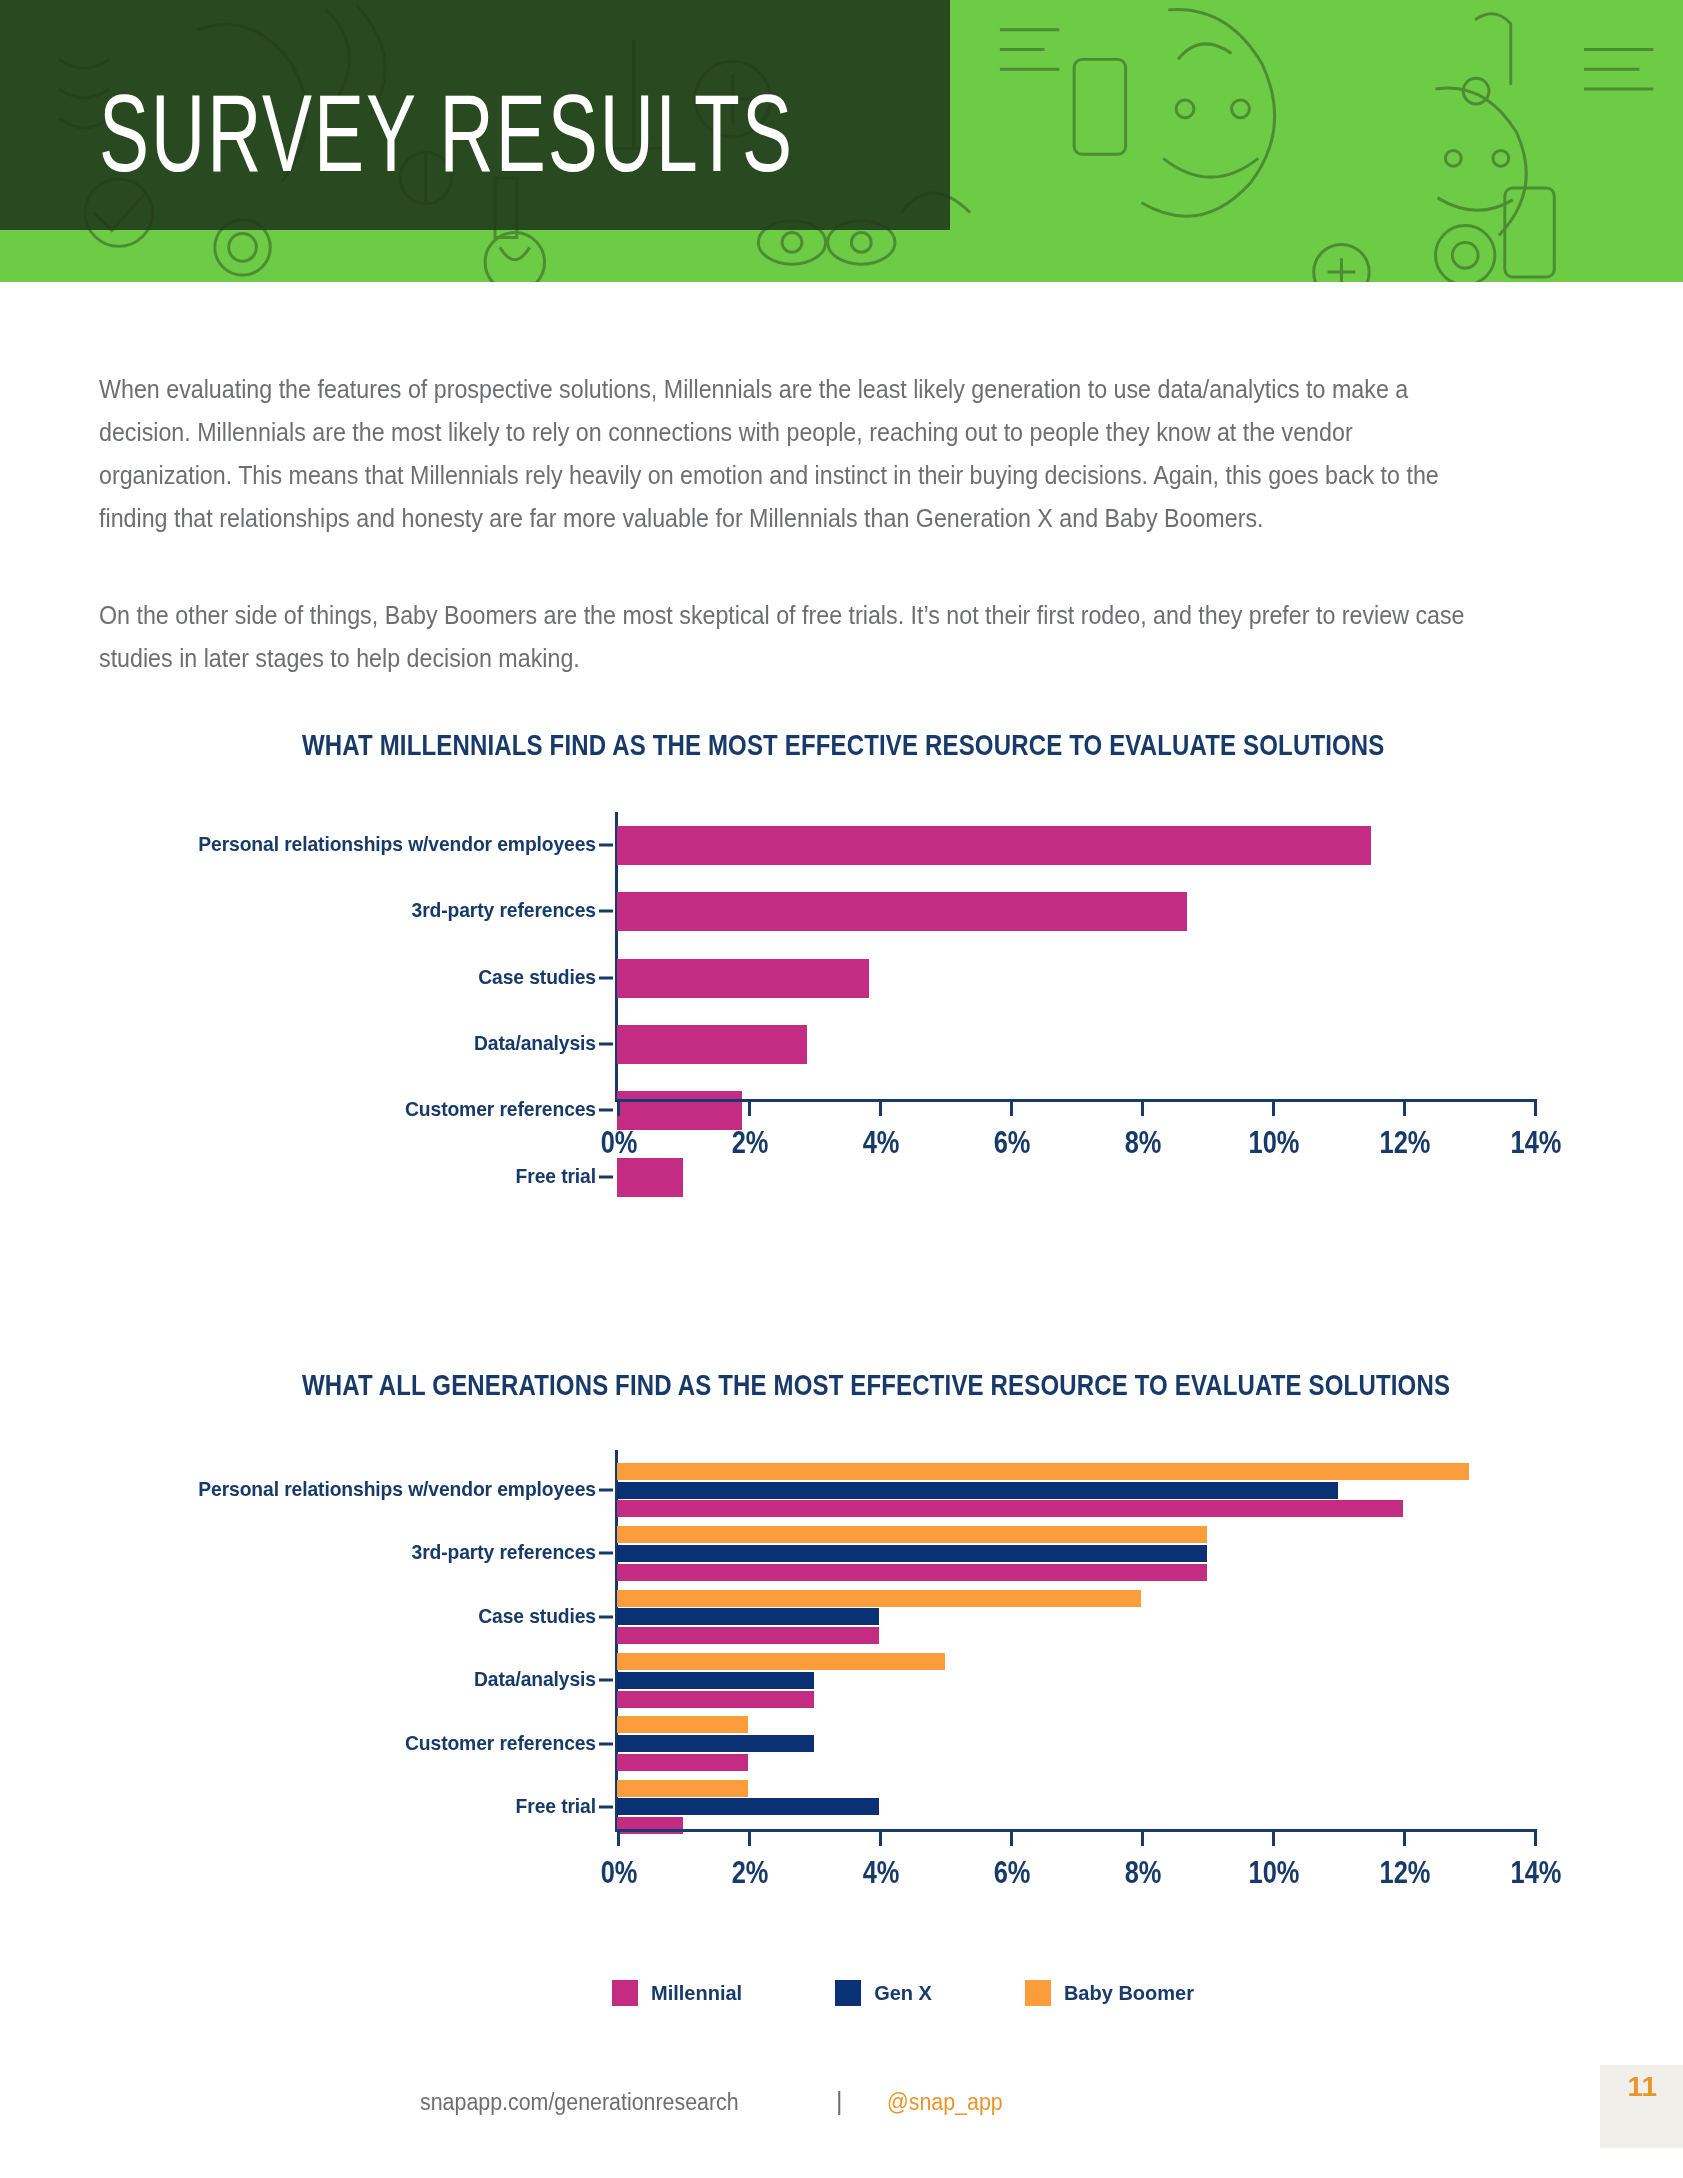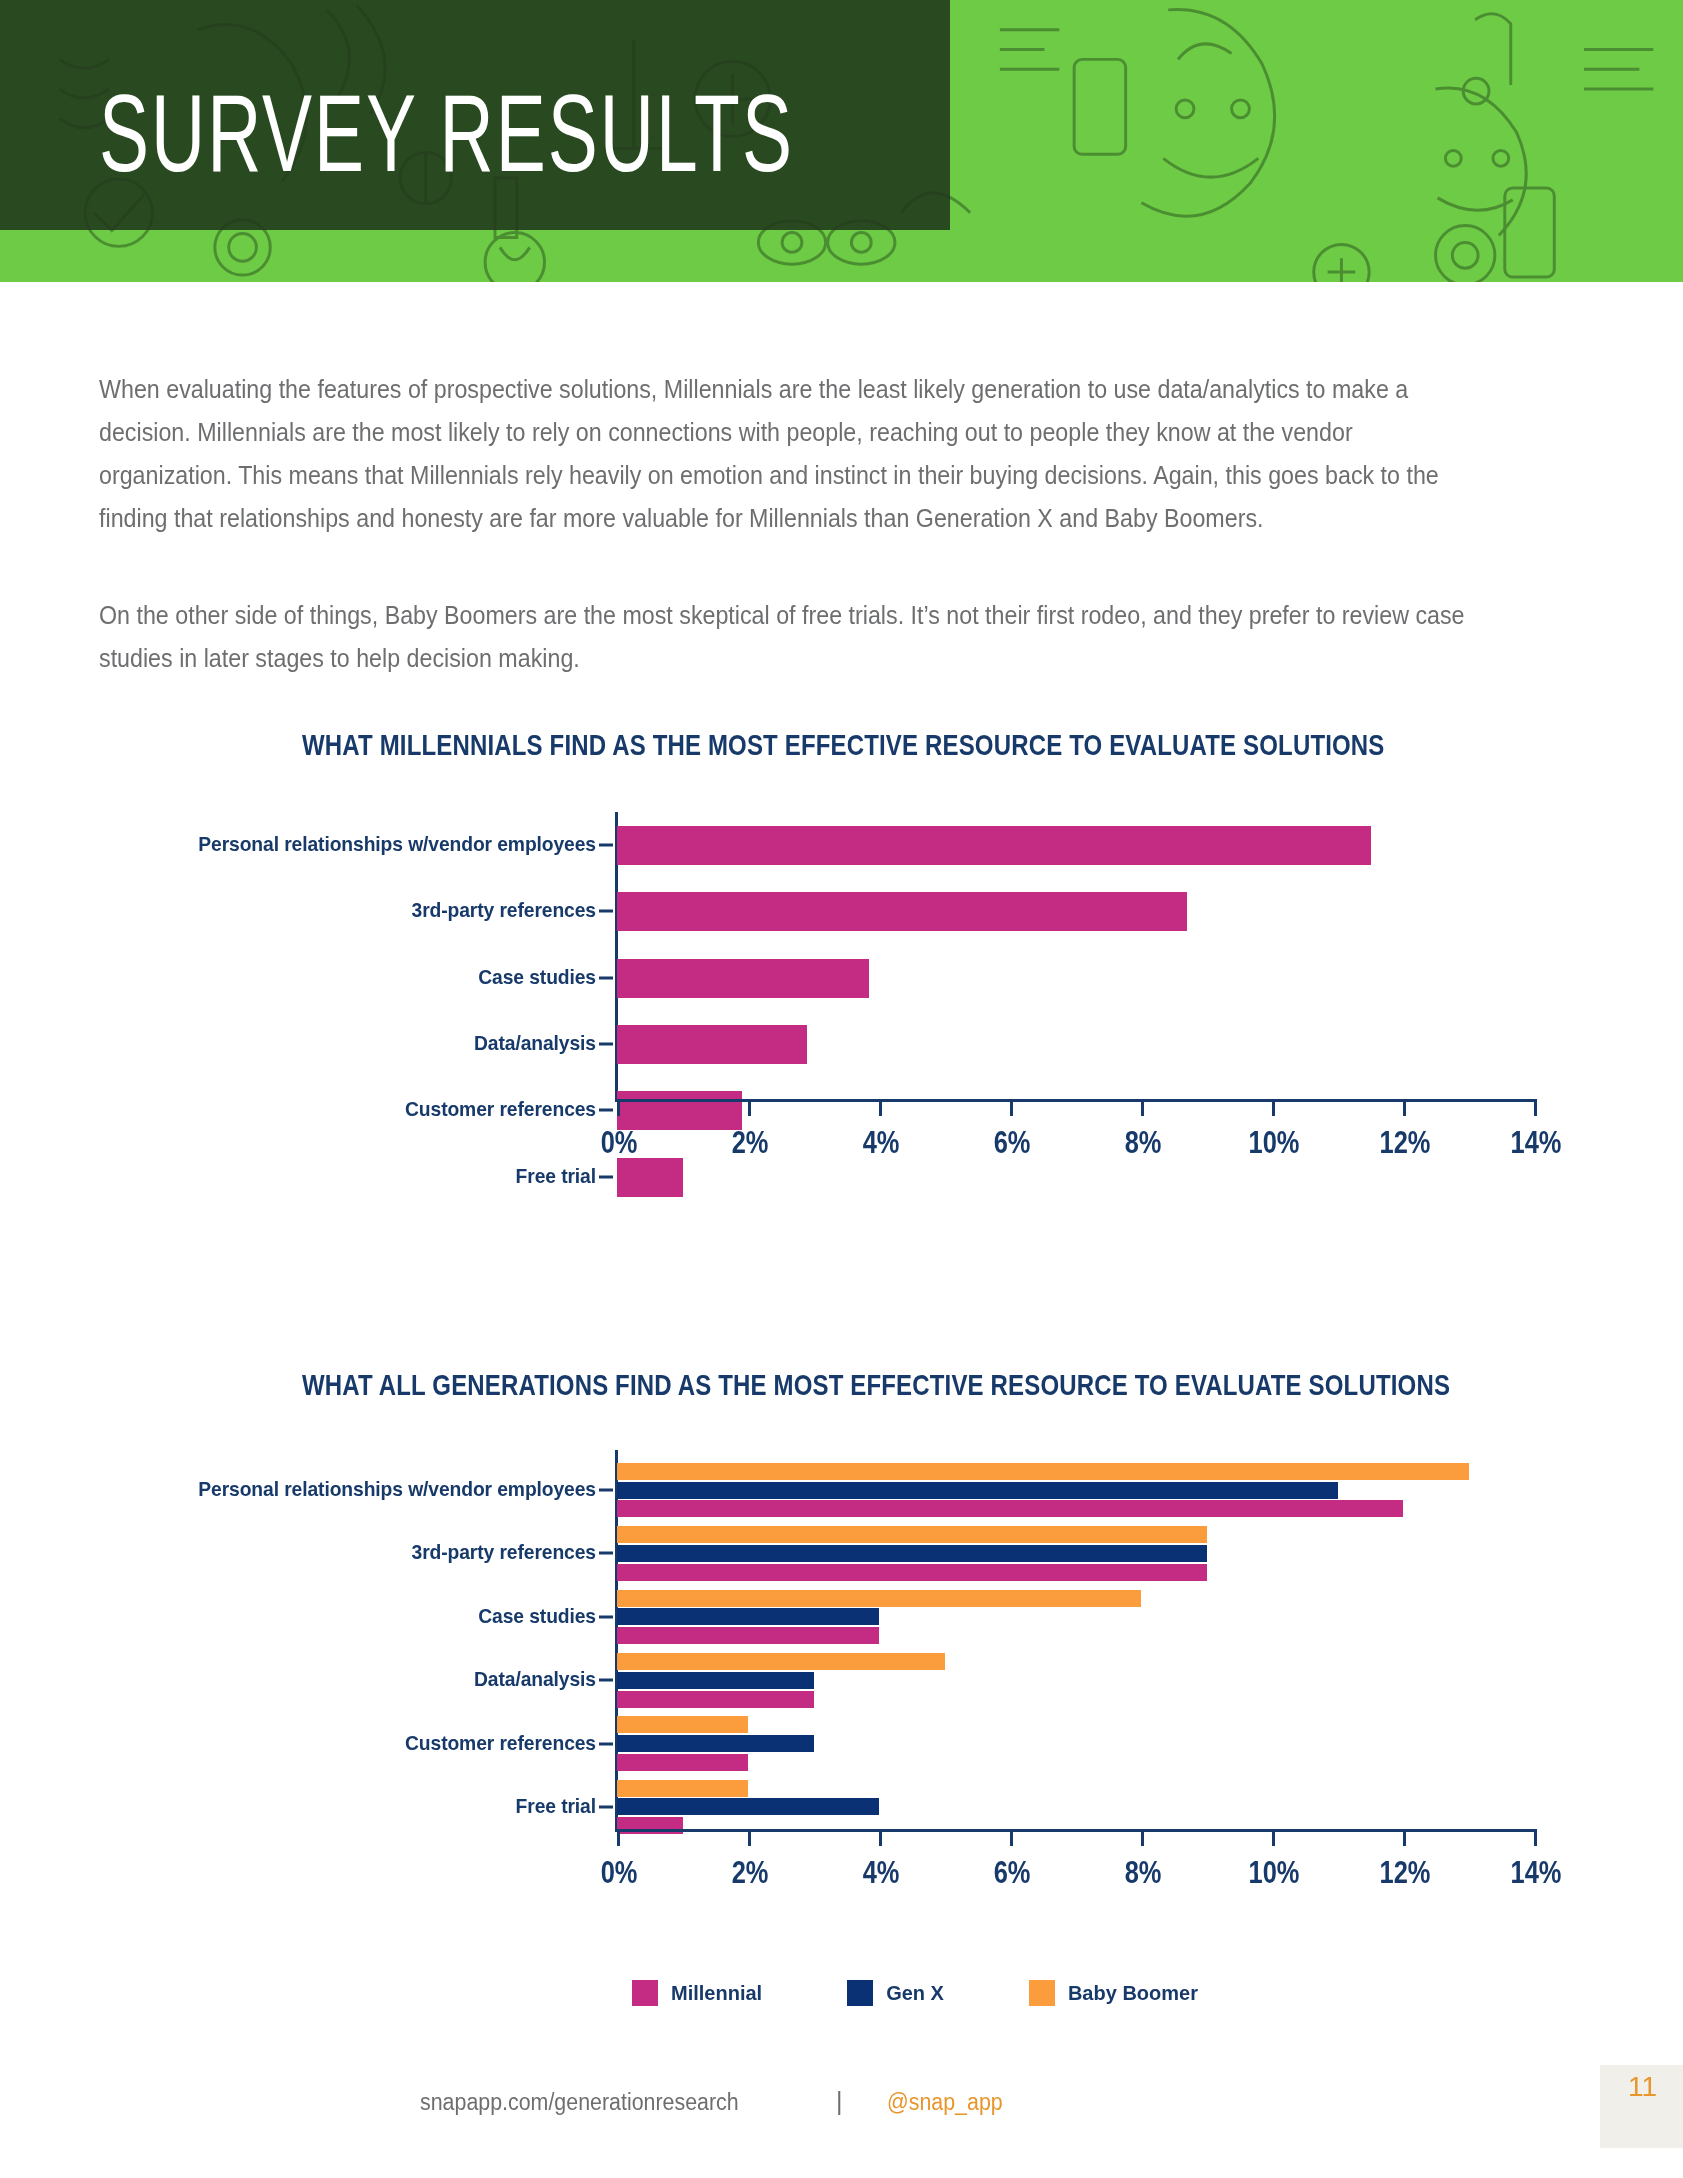--- a/index.html
+++ b/index.html
@@ -55,32 +55,32 @@
   .xtick{position:absolute;width:3px;height:14px;background:#173A6A;}
   .xlabel{
     position:absolute;color:#173A6A;font-weight:bold;font-size:31px;
     transform:translateX(-50%) scaleX(.82);transform-origin:center top;white-space:nowrap;
   }
 
   .bar{position:absolute;left:617px;}
 
   
   .legend{position:absolute;left:0;top:1980px;width:1683px;height:40px;}
-  .legend-inner{position:absolute;left:612px;top:0;display:flex;align-items:center;gap:8px;margin-left:20px;}
+  .legend-inner{position:absolute;left:612px;top:0;display:flex;align-items:center;gap:16px;}
   .lg-item{display:flex;align-items:center;margin-right:77px;}
   .lg-swatch{width:26px;height:26px;margin-right:13px;}
   .lg-text{color:#173A6A;font-weight:bold;font-size:20px;white-space:nowrap;}
 
   
   .footer{position:absolute;left:0;top:2089px;width:1683px;height:59px;}
   .f-url{position:absolute;left:420px;top:0;color:#6D6E70;font-size:23px;transform:scaleX(.93);transform-origin:left top;}
   .f-div{position:absolute;left:836px;top:-2px;color:#6D6E70;font-size:25px;}
   .f-tw{position:absolute;left:887px;top:0;color:#E8952B;font-size:23px;transform:scaleX(.93);transform-origin:left top;}
   .pagebox{position:absolute;right:0;top:-24px;width:83px;height:83px;background:#F0EFEA;}
-  .pagenum{position:absolute;right:26px;top:6px;color:#E8952B;font-weight:normal;font-size:28px;}
+  .pagenum{position:absolute;right:26px;top:6px;color:#E8952B;font-weight:bold;font-size:28px;}
 </style>
 </head>
 <body>
 
 <div class="banner">
   <svg class="banner-doodle" viewBox="0 0 1700 285" preserveAspectRatio="none">
     <rect x="0" y="0" width="1700" height="285" fill="#6ECB45"></rect>
     <g stroke="#2E5E22" stroke-width="3" fill="none" opacity="0.55">
       <circle cx="120" cy="215" r="34"></circle>
         <path d="M95 215 l18 18 l34 -38"></path>

